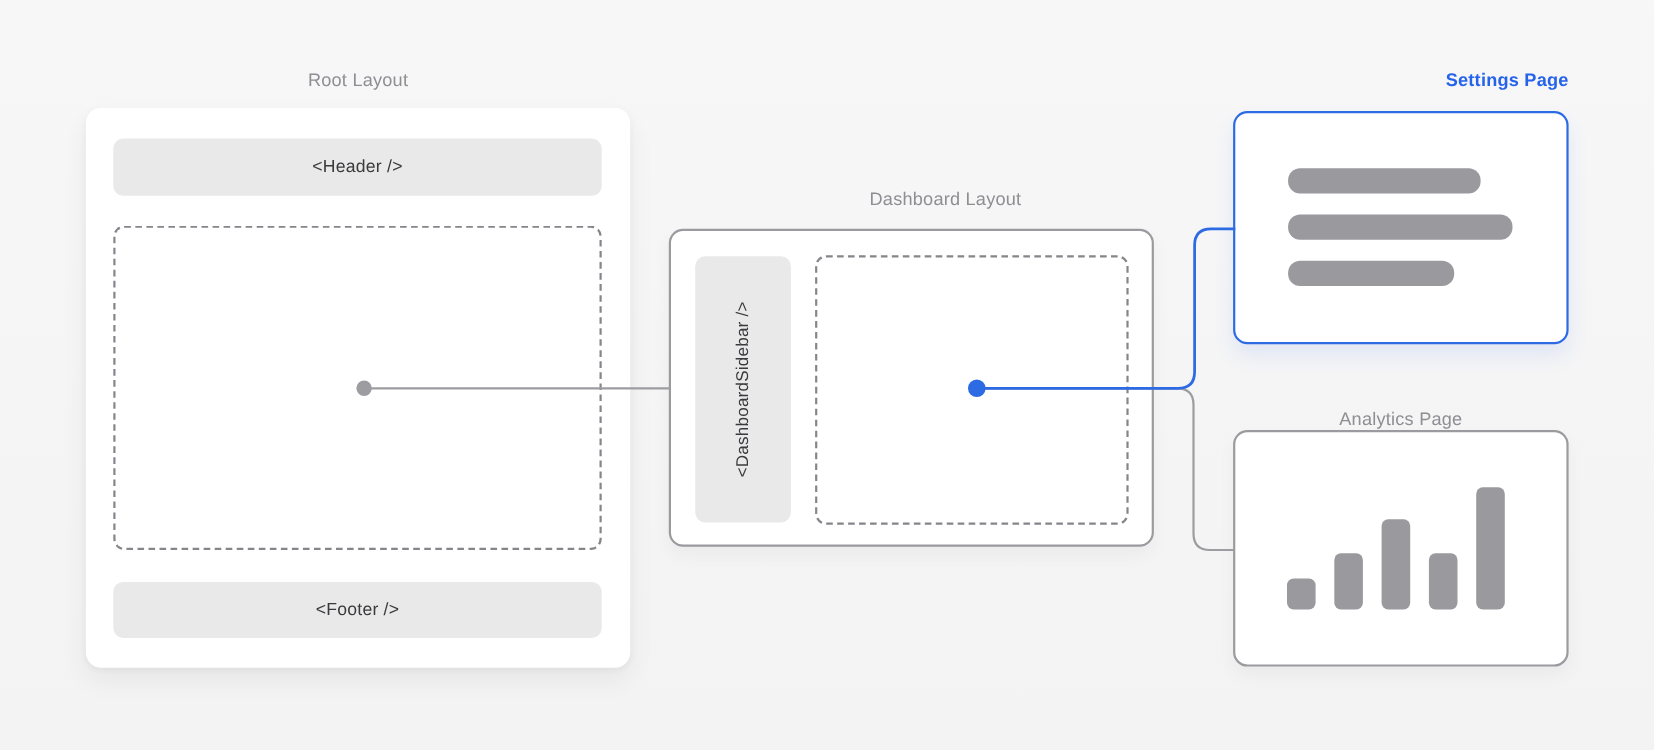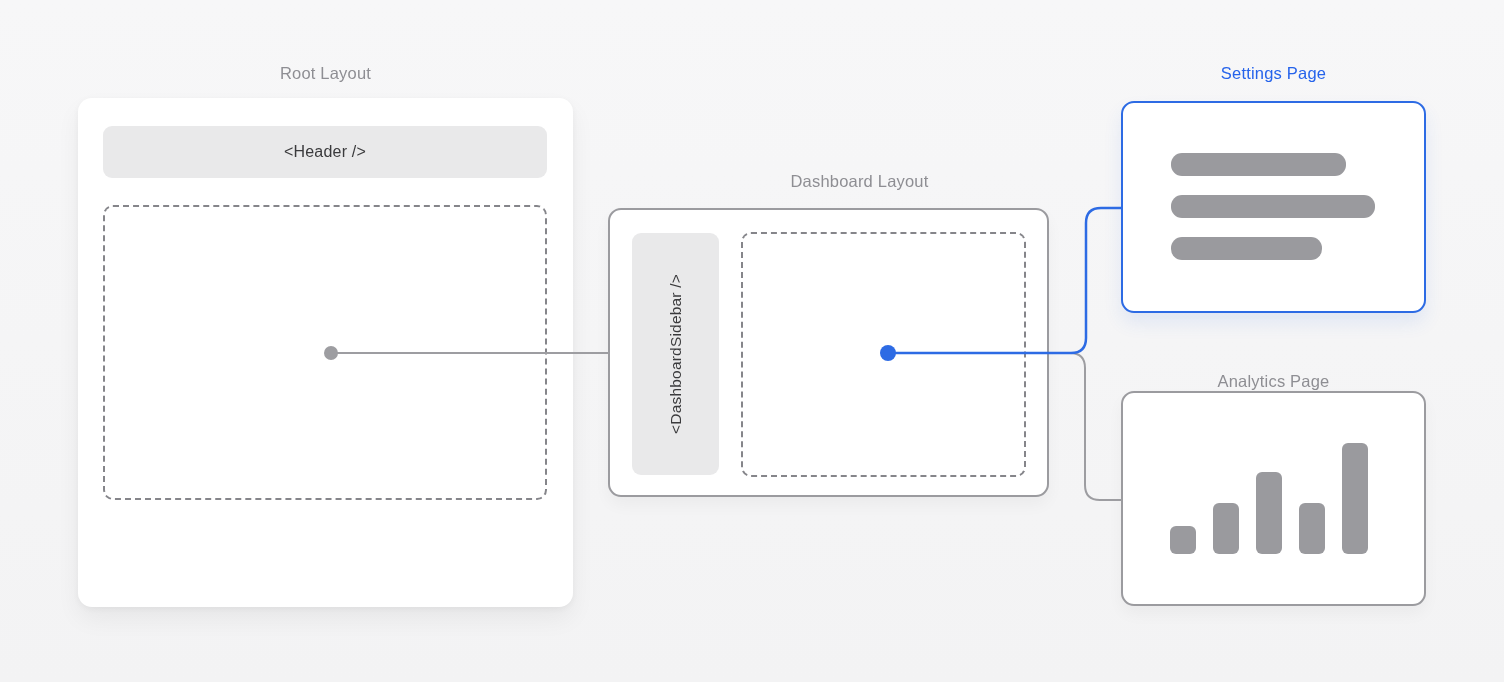--- a/index.html
+++ b/index.html
@@ -13,21 +13,21 @@
   .stage { position: absolute; inset: 0; width: 1492px; height: 682px; }
 
   .node-title {
     position: absolute;
     font-size: 16.5px;
     color: #8e8e93;
     text-align: center;
     letter-spacing: 0.2px;
     white-space: nowrap;
   }
-  .node-title.blue { color: #2563eb; font-weight: 400; }
+  .node-title.blue { color: #2563eb; font-weight: 700; text-align: right; }
 
   .card {
     position: absolute;
     background: #ffffff;
     border-radius: 14px;
   }
   .card.shadowed {
     box-shadow: 0 12px 24px rgba(0,0,0,0.055), 0 2px 6px rgba(0,0,0,0.045);
   }
   .card.gray-border {
@@ -102,20 +102,23 @@
 
 <div class="stage">
 
   <div class="node-title" style="left:78px; top:64px; width:495px;">Root Layout</div>
 
   <div class="card shadowed" style="left:78px; top:98px; width:495px; height:509px;">
     <div class="bar-block" style="left:25px; top:28px; width:444px; height:52px;">
       <span>&lt;Header /&gt;</span>
     </div>
     <div class="dashed-slot" style="left:25px; top:107px; width:444px; height:295px;"></div>
+    <div class="bar-block" style="left:25px; top:431px; width:444px; height:51px;">
+      <span>&lt;Footer /&gt;</span>
+    </div>
   </div>
 
   <div class="node-title" style="left:639px; top:172px; width:441px;">Dashboard Layout</div>
 
   <div class="card gray-border" style="left:608px; top:208px; width:441px; height:289px;">
     <div class="bar-block vertical" style="left:22px; top:23px; width:87px; height:242px;">
       <span>&lt;DashboardSidebar /&gt;</span>
     </div>
     <div class="dashed-slot" style="left:131px; top:22px; width:285px; height:245px;"></div>
   </div>

